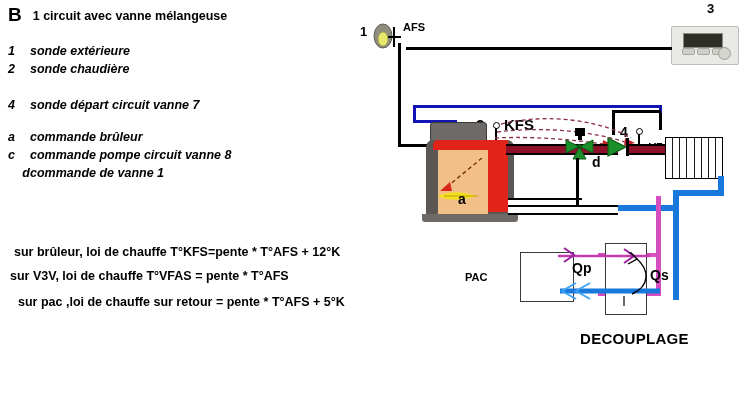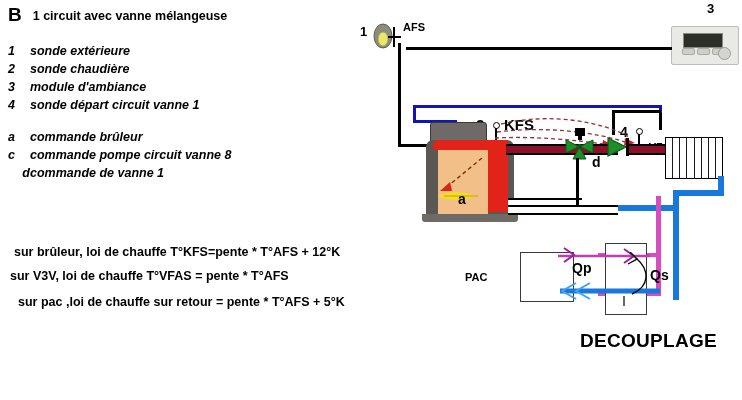--- a/index.html
+++ b/index.html
@@ -75,25 +75,22 @@
     <div class="hdr">
       <span class="big">B</span><span class="sub">1 circuit avec vanne mélangeuse</span>
     </div>
 
     <div class="lrow" style="left:8px;top:44px;">
       <span class="key">1</span><span>sonde extérieure</span>
     </div>
     <div class="lrow" style="left:8px;top:62px;">
       <span class="key">2</span><span>sonde chaudière</span>
     </div>
-    <div class="lrow" style="left:8px;top:80px;">
-      <span class="key">3</span><span>module d'ambiance</span>
-    </div>
     <div class="lrow" style="left:8px;top:98px;">
-      <span class="key">4</span><span>sonde départ circuit vanne 1</span>
+      <span class="key">4</span><span>sonde départ circuit vanne 7</span>
     </div>
 
     <div class="lrow" style="left:8px;top:130px;">
       <span class="key">a</span><span>commande brûleur</span>
     </div>
     <div class="lrow" style="left:8px;top:148px;">
       <span class="key">c</span><span>commande pompe circuit vanne 8</span>
     </div>
     <div class="lrow" style="left:8px;top:166px;text-align:right;">
       <span class="key">d</span><span>commande de vanne 1</span>
@@ -246,16 +243,16 @@
 
     <svg class="abs" style="left:246px;top:252px;" width="46" height="58">
       <path d="M30,6 C44,18 44,34 26,42" fill="none" stroke="#000" stroke-width="1.4"></path>
       <polyline points="24,0 31,7 22,12" fill="none" stroke="#000" stroke-width="1.4"></polyline>
       <path d="M18,44 L18,54" stroke="#000" stroke-width="1.2" fill="none"></path>
     </svg>
 
     <div class="lbl" style="left:212px;top:261px;font-size:14px;">Qp</div>
     <div class="lbl" style="left:290px;top:268px;font-size:14px;">Qs</div>
 
-    <div class="lbl" style="left:220px;top:331px;font-size:19px;letter-spacing:0.3px;">DECOUPLAGE</div>
+    <div class="lbl" style="left:220px;top:331px;font-size:15px;letter-spacing:0.3px;">DECOUPLAGE</div>
 
   </div>
 </div>
 
 </body></html>

